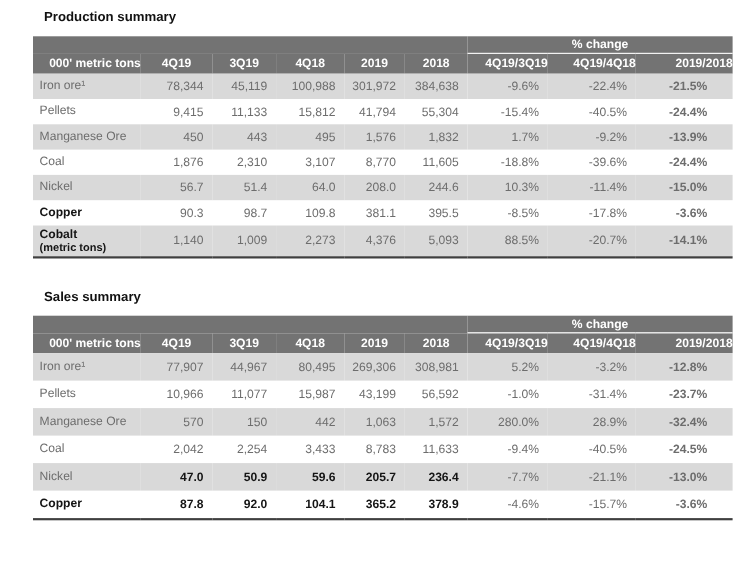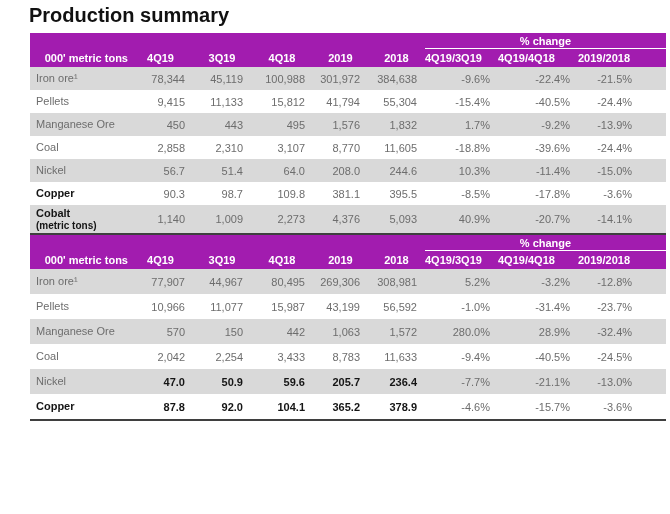--- a/index.html
+++ b/index.html
@@ -8,73 +8,73 @@
     background: #ffffff;
     width: 670px;
     height: 514px;
     font-family: "Liberation Sans", sans-serif;
     overflow: hidden;
   }
   .page {
     padding: 6px 0 0 28px;
   }
   .section-title {
-    font-size: 20px;
+    font-size: 12px;
     line-height: 18px;
     font-weight: bold;
     color: #111111;
-    margin: 0 0 9px 1px;
+    margin: 0 0 9px 12px;
   }
   .section-title.second {
     margin-top: 26px;
     margin-bottom: 8px;
   }
   table.sum {
     border-collapse: collapse;
     table-layout: fixed;
     width: 636px;
     margin-left: 2px;
     border-bottom: 2px solid #3f3f3f;
   }
   table.sum thead th {
-    background: #a21caf;
+    background: #737373;
     color: #ffffff;
     font-size: 11px;
     font-weight: bold;
     padding: 0;
   }
   th.spacer { height: 15px; }
   th.pcthead {
     height: 15px;
     text-align: center;
     border-bottom: 1px solid #ffffff;
     padding-right: 16px;
   }
   tr.colhead th { height: 18px; }
   th.lblh { text-align: right; padding-left: 6px; }
   th.qh { text-align: center; padding-right: 8px; }
-  th.ph { text-align: left; }
-  th.ph.last { padding-right: 16px; }
+  th.ph { text-align: right; }
+  th.ph.last { }
 
   table.sum tbody td {
     font-size: 11px;
     color: #6d6d6d;
     padding-top: 2px;
     padding-bottom: 2px;
     vertical-align: middle;
   }
   table.sum tbody tr:nth-child(odd) { background: #d9d9d9; }
   td.lbl {
     color: #8c8c8c;
     padding-left: 6px;
     line-height: 13px;
   }
   .lbl2 { display: block; font-size: 10px; line-height: 11px; }
   td.num { text-align: right; padding-right: 8px; }
-  td.pct.last { padding-right: 34px; }
+  td.pct.last { padding-right: 23px; font-weight: bold; }
   tr.dark-label td.lbl { color: #151515; font-weight: bold; }
   tr.bold-vals td.qty { color: #151515; font-weight: bold; }
   table.t1 tbody td { height: 19px; }
   table.t2 tbody td { height: 21px; }
 
   .footnote {
     font-size: 10px;
     line-height: 12px;
     color: #9b9b9b;
     margin: 5px 0 0 2px;
@@ -145,21 +145,21 @@
           <td class="num qty">443</td>
           <td class="num qty">495</td>
           <td class="num qty">1,576</td>
           <td class="num qty">1,832</td>
           <td class="num pct">1.7%</td>
           <td class="num pct">-9.2%</td>
           <td class="num pct last">-13.9%</td>
         </tr>
         <tr>
           <td class="lbl"><span>Coal</span></td>
-          <td class="num qty">2,858</td>
+          <td class="num qty">1,876</td>
           <td class="num qty">2,310</td>
           <td class="num qty">3,107</td>
           <td class="num qty">8,770</td>
           <td class="num qty">11,605</td>
           <td class="num pct">-18.8%</td>
           <td class="num pct">-39.6%</td>
           <td class="num pct last">-24.4%</td>
         </tr>
         <tr>
           <td class="lbl"><span>Nickel</span></td>
@@ -183,28 +183,29 @@
           <td class="num pct">-17.8%</td>
           <td class="num pct last">-3.6%</td>
         </tr>
         <tr class="dark-label">
           <td class="lbl"><span>Cobalt</span><span class="lbl2">(metric tons)</span></td>
           <td class="num qty">1,140</td>
           <td class="num qty">1,009</td>
           <td class="num qty">2,273</td>
           <td class="num qty">4,376</td>
           <td class="num qty">5,093</td>
-          <td class="num pct">40.9%</td>
+          <td class="num pct">88.5%</td>
           <td class="num pct">-20.7%</td>
           <td class="num pct last">-14.1%</td>
         </tr>
       </tbody>
   </table>
 
 
+  <h1 class="section-title second">Sales summary</h1>
 
   <table class="sum t2">
     <colgroup>
       <col style="width:98px">
         <col style="width:65px">
         <col style="width:58px">
       <col style="width:62px">
         <col style="width:55px">
         <col style="width:57px">
       <col style="width:73px">

